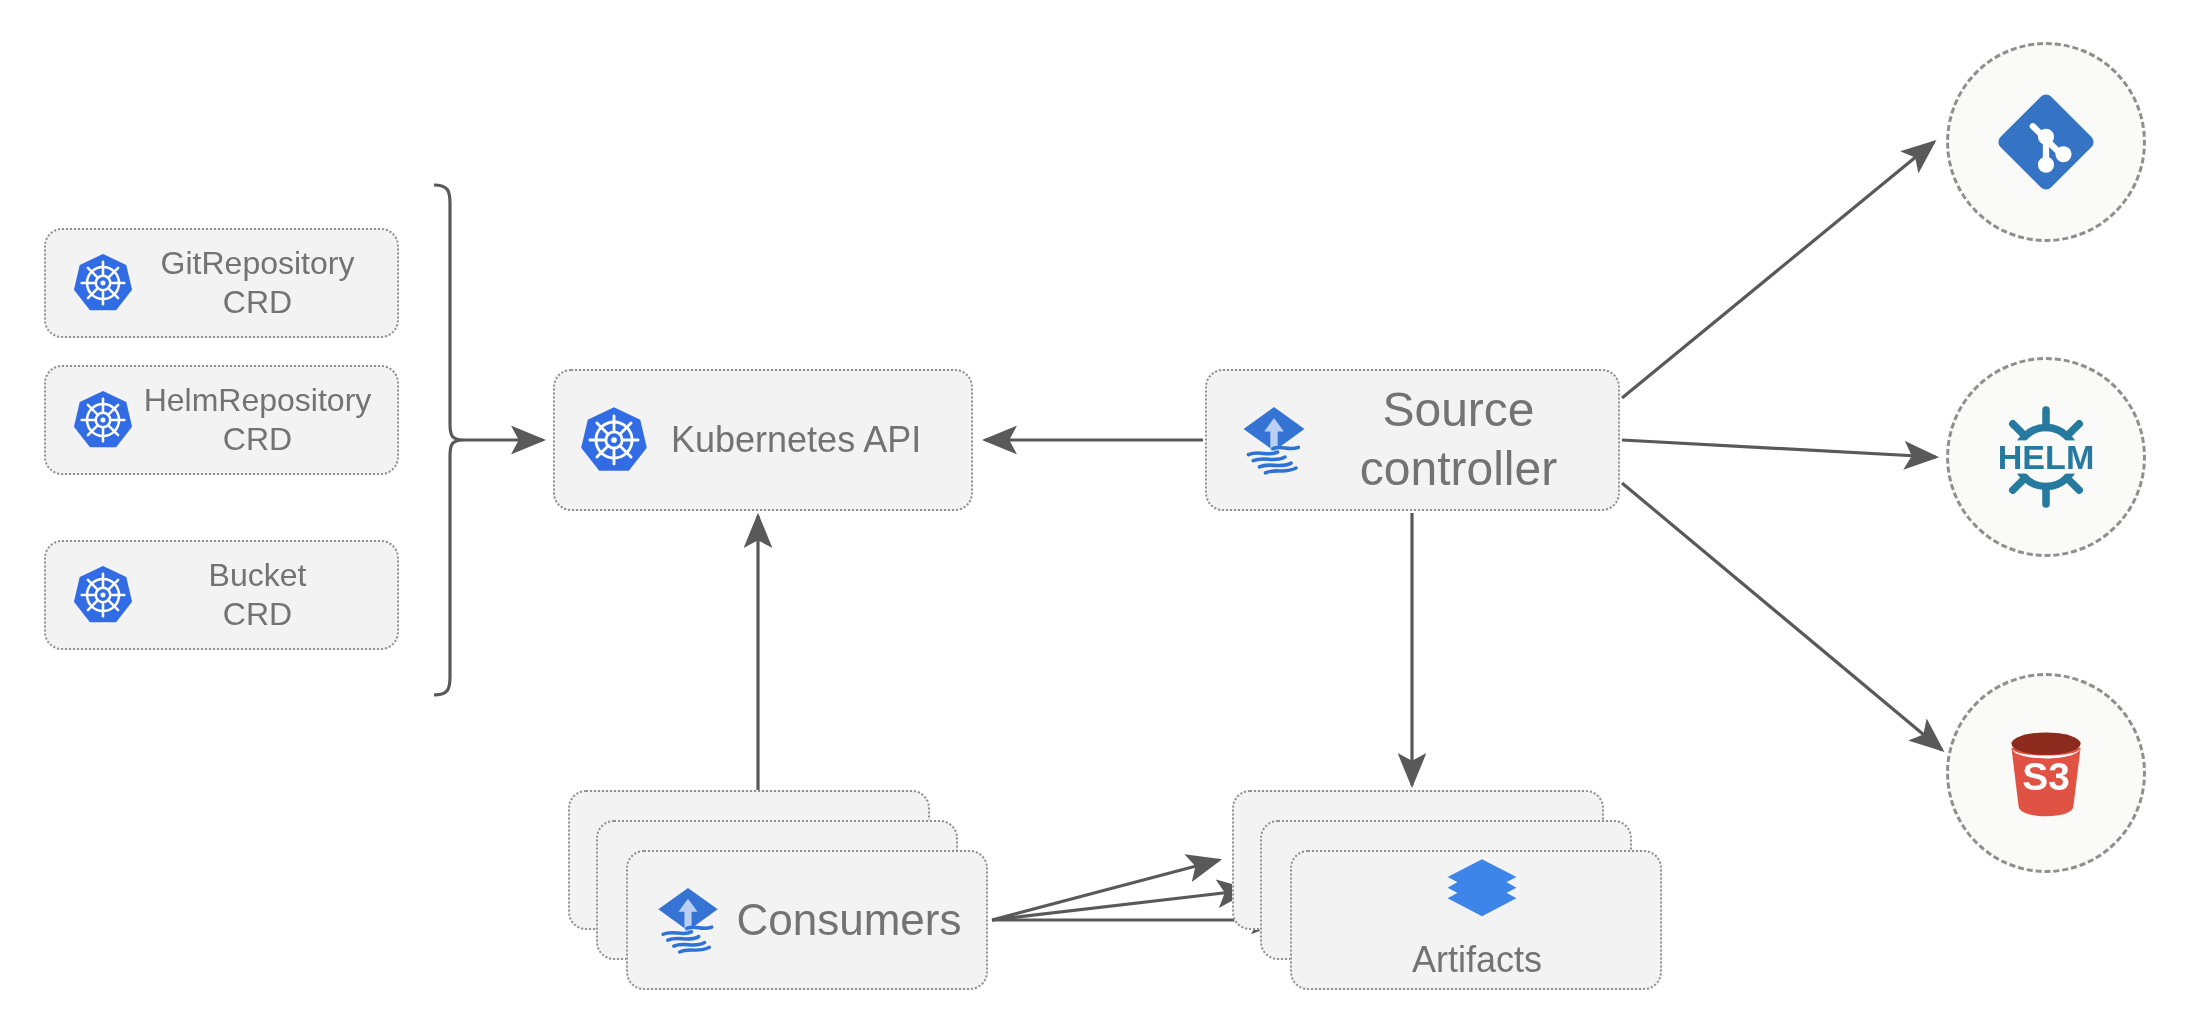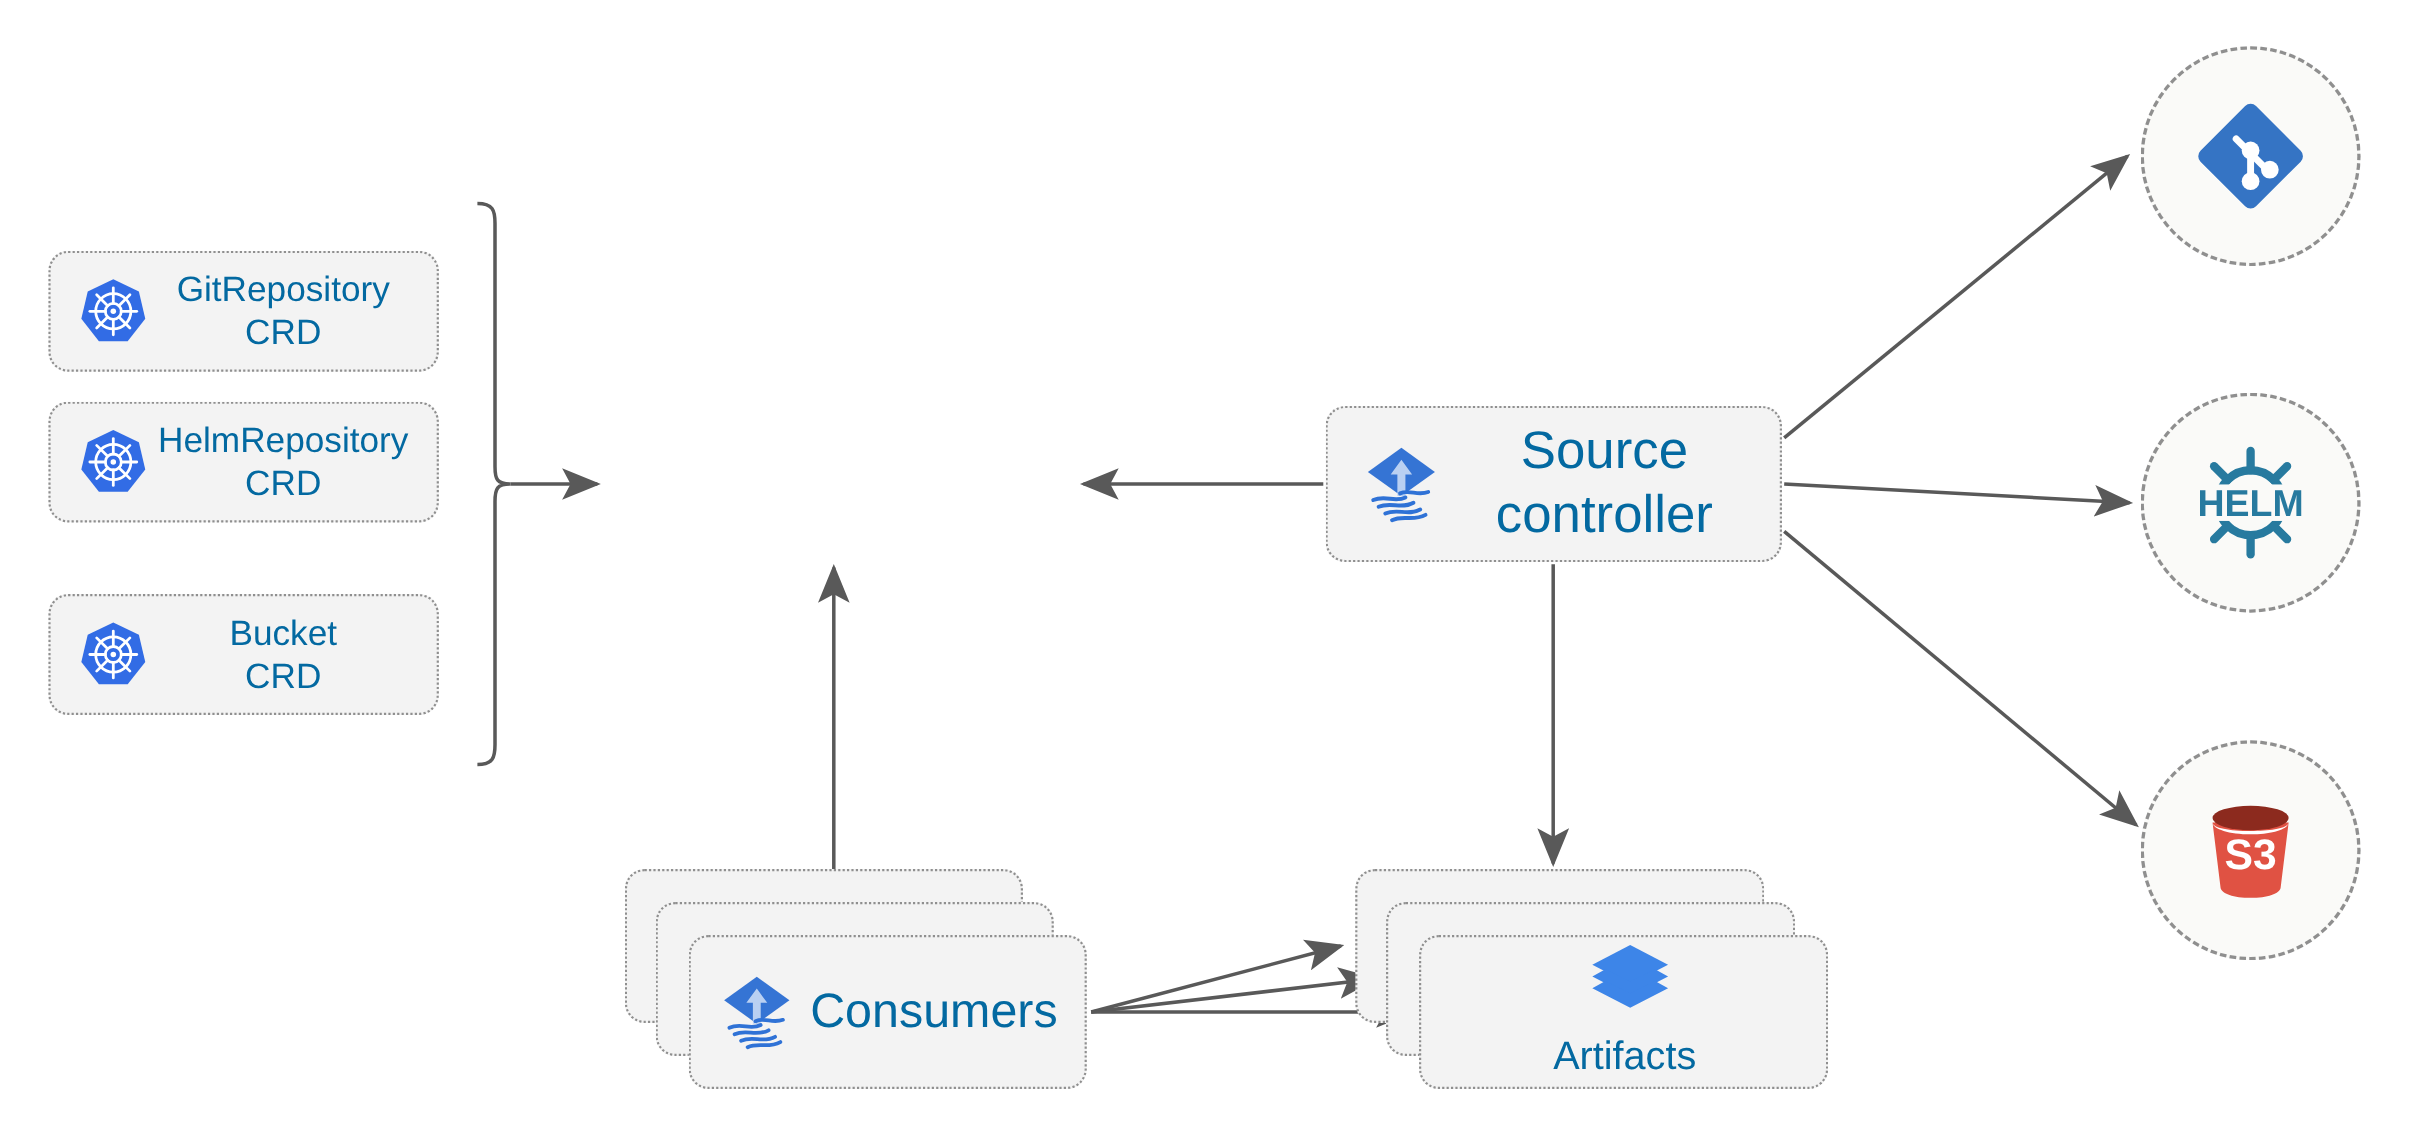--- a/index.html
+++ b/index.html
@@ -35,21 +35,21 @@
     box-sizing: border-box;
     background: #f3f3f3;
     border: 2.5px dotted #8f8f8f;
     border-radius: 18px;
     display: flex;
     align-items: center;
     justify-content: flex-start;
   }
   .node-label {
     font-size: 33px;
-    color: #0369a1;
+    color: #737373;
     line-height: 1.22;
     text-align: center;
     white-space: pre-line;
     flex: 1;
     padding-right: 10px;
   }
   .node-icon {
     flex: 0 0 auto;
     display: block;
   }
@@ -232,20 +232,39 @@
         <line x1="37.3" y1="37.3" x2="47.6" y2="47.6"></line>
         <line x1="47.6" y1="16.4" x2="37.3" y2="26.7"></line>
         <line x1="26.7" y1="37.3" x2="16.4" y2="47.6"></line>
       </g>
       <circle cx="32" cy="32" r="2.6" fill="#ffffff"></circle>
     </svg>
     <div class="node-label">Bucket
 CRD</div>
   </div>
 
+  <div class="node" id="k8s-api">
+    <svg class="node-icon" width="70" height="70" viewBox="0 0 64 64" xmlns="http://www.w3.org/2000/svg">
+      <path d="M32 2 L56 13.5 L62 39 L45.5 60 L18.5 60 L2 39 L8 13.5 Z" fill="#326ce5"></path>
+      <g fill="none" stroke="#ffffff" stroke-width="2.6" stroke-linecap="round">
+        <circle cx="32" cy="32" r="16.5"></circle>
+        <circle cx="32" cy="32" r="7.5"></circle>
+        <line x1="32" y1="10" x2="32" y2="24.5"></line>
+        <line x1="32" y1="39.5" x2="32" y2="54"></line>
+        <line x1="10" y1="32" x2="24.5" y2="32"></line>
+        <line x1="39.5" y1="32" x2="54" y2="32"></line>
+        <line x1="16.4" y1="16.4" x2="26.7" y2="26.7"></line>
+        <line x1="37.3" y1="37.3" x2="47.6" y2="47.6"></line>
+        <line x1="47.6" y1="16.4" x2="37.3" y2="26.7"></line>
+        <line x1="26.7" y1="37.3" x2="16.4" y2="47.6"></line>
+      </g>
+      <circle cx="32" cy="32" r="2.6" fill="#ffffff"></circle>
+    </svg>
+    <div class="node-label">Kubernetes API</div>
+  </div>
 
   <div class="node" id="source-controller">
     <svg class="node-icon" width="78" height="78" viewBox="0 0 64 64" xmlns="http://www.w3.org/2000/svg">
       <path d="M32 5 L57 23 L32 41 L7 23 Z" fill="#3574d4"></path>
       <path d="M32 14 L40 25 L35 25 L35 41 L29 41 L29 25 L24 25 Z" fill="#b9d0f2"></path>
       <g stroke="#2f72d6" stroke-width="2.9" fill="none" stroke-linecap="round">
         <path d="M11 44 C 20 40, 27 46, 35 42"></path>
         <path d="M15 49 C 24 45, 32 51, 41 46"></path>
         <path d="M20 54 C 29 50, 37 56, 46 51"></path>
         <path d="M25 59 C 33 55, 41 60, 50 55"></path>

